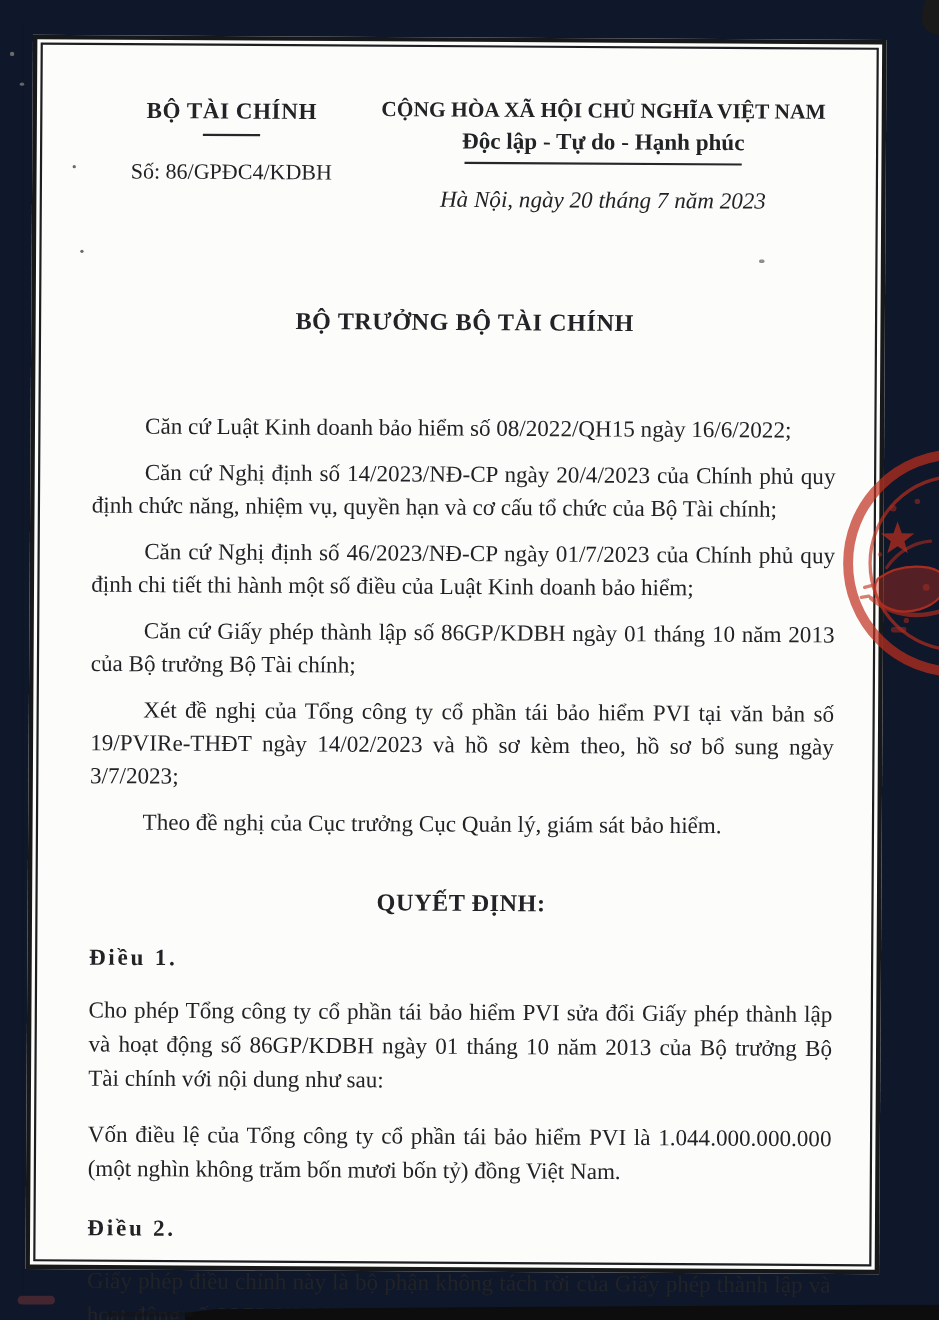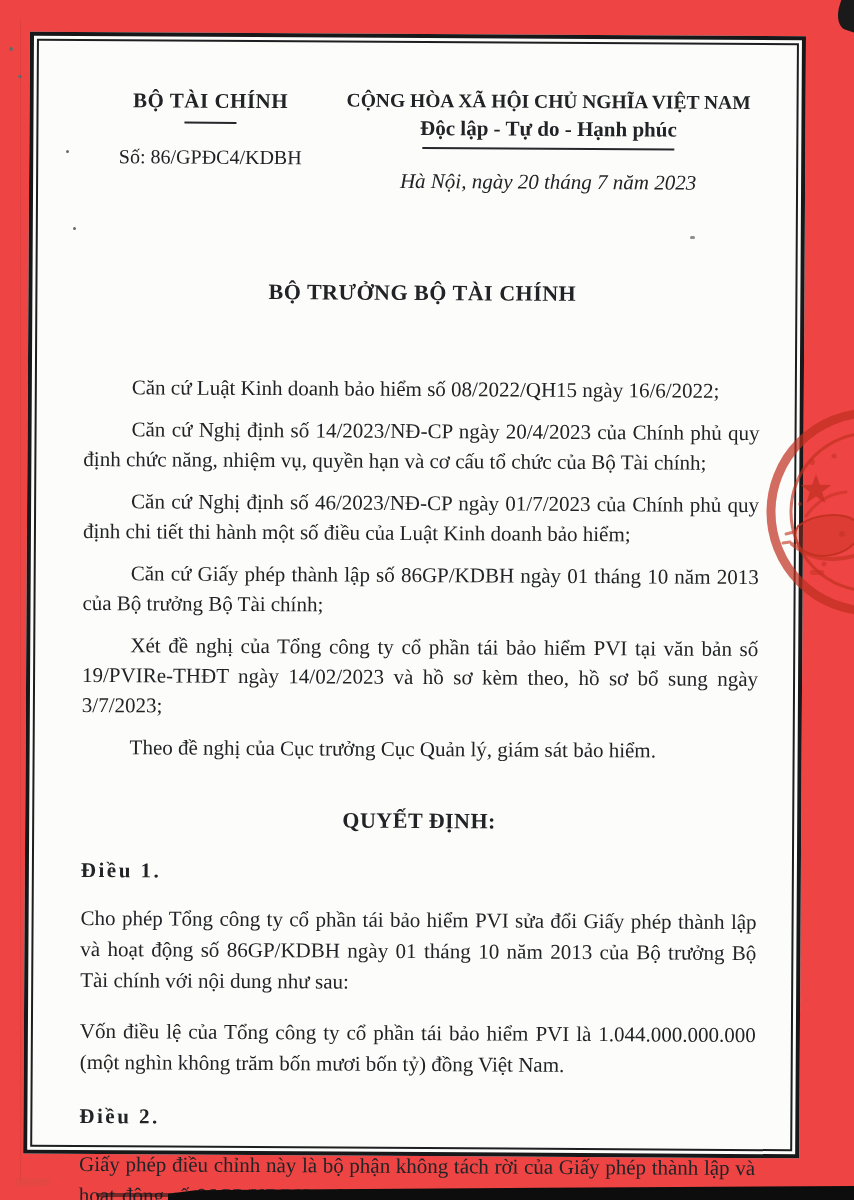--- a/index.html
+++ b/index.html
@@ -1,19 +1,19 @@
 <!DOCTYPE html>
 <html><head>
 <meta charset="utf-8">
 <style>
   html, body { margin: 0; padding: 0; background: #e8e8e8; }
   .screen {
     position: relative;
     width: 854px; height: 1200px;
-    background: #ef4444;
+    background: #0f172a;
     overflow: hidden;
     font-family: "Liberation Serif", "DejaVu Serif", serif;
     color: #222326;
   }
   
   .sheet {
     position: absolute;
     left: 30px; top: 34px;
     width: 776px; height: 1122px;
     transform: rotate(0.35deg);

